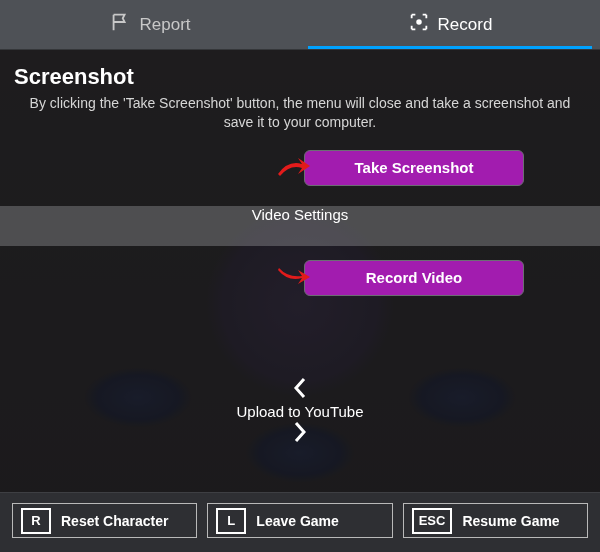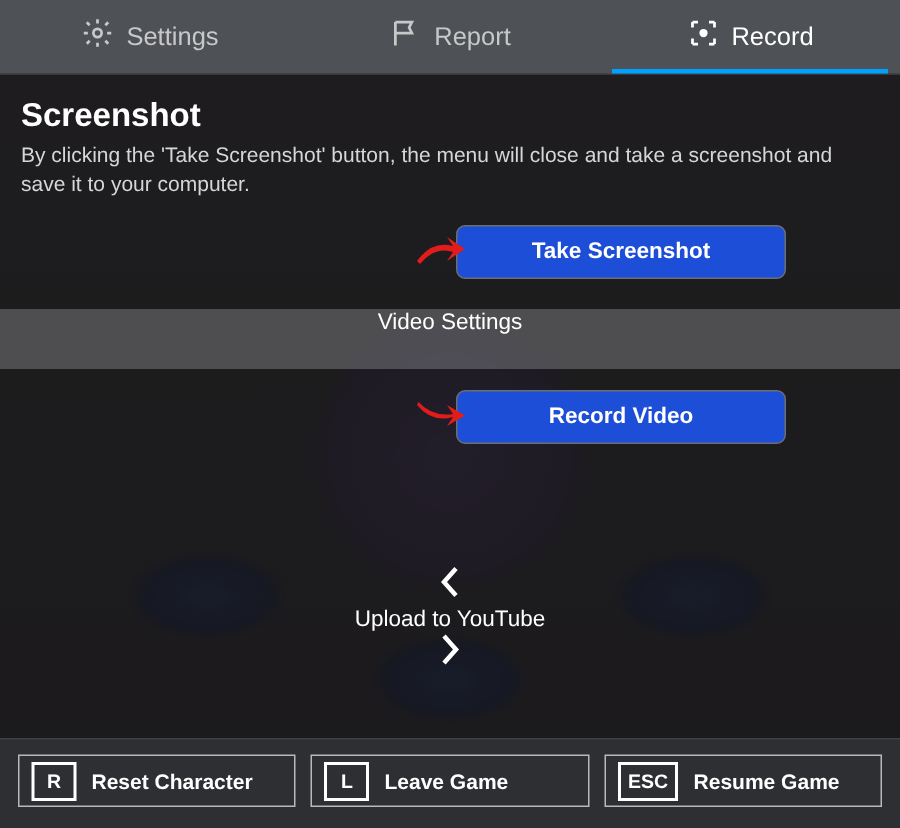--- a/index.html
+++ b/index.html
@@ -36,26 +36,26 @@
   .tab.active { color: #fff; }
   .tab.active::after {
     content: ""; position: absolute; left: 8px; right: 8px; bottom: 0;
     height: 3px; background: #00a2ff;
   }
   .tab svg { width: 22px; height: 22px; stroke: currentColor; fill: none; stroke-width: 2; }
 
   .content { flex: 1; padding: 14px 14px 0 14px; position: relative; }
 
   h2 { color: #fff; font-size: 22px; font-weight: 700; margin-bottom: 4px; }
-  .desc { font-size: 14px; line-height: 1.35; color: #d6d6d6; margin-bottom: 18px; }
+  .desc { font-size: 14px; line-height: 1.35; color: #d6d6d6; margin-bottom: 18px; text-align: center; }
 
   .action-row { display: flex; justify-content: flex-end; padding-right: 62px; margin-bottom: 20px; position: relative; }
   .action-button {
     width: 220px; height: 36px;
-    background: #1d4ed8;
+    background: #a21caf;
     border: 1px solid #6b6e73;
     border-radius: 6px;
     color: #fff; font-size: 15px; font-weight: 600;
     display: flex; align-items: center; justify-content: center;
     cursor: pointer;
     text-align: center;
   }
   .red-arrow {
     position: absolute; width: 36px; height: 24px; fill: #e21b1b;
   }
@@ -93,29 +93,20 @@
 </style>
 </head>
 <body>
 
 <div class="bg"></div>
 <div class="overlay"></div>
 
 <div class="menu">
 
   <div class="tabs">
-    <div class="tab">
-      <span>
-        <svg viewBox="0 0 24 24">
-            <circle cx="12" cy="12" r="3"></circle>
-            <path d="M12 2v3M12 19v3M4.2 4.2l2.1 2.1M17.7 17.7l2.1 2.1M2 12h3M19 12h3M4.2 19.8l2.1-2.1M17.7 6.3l2.1-2.1"></path>
-          </svg>
-      </span>
-      <span>Settings</span>
-    </div>
     <div class="tab">
       <span>
         <svg viewBox="0 0 24 24">
             <path d="M5 21V4M5 4h12l-2 4 2 4H5"></path>
           </svg>
       </span>
       <span>Report</span>
     </div>
     <div class="tab active">
       <span>

